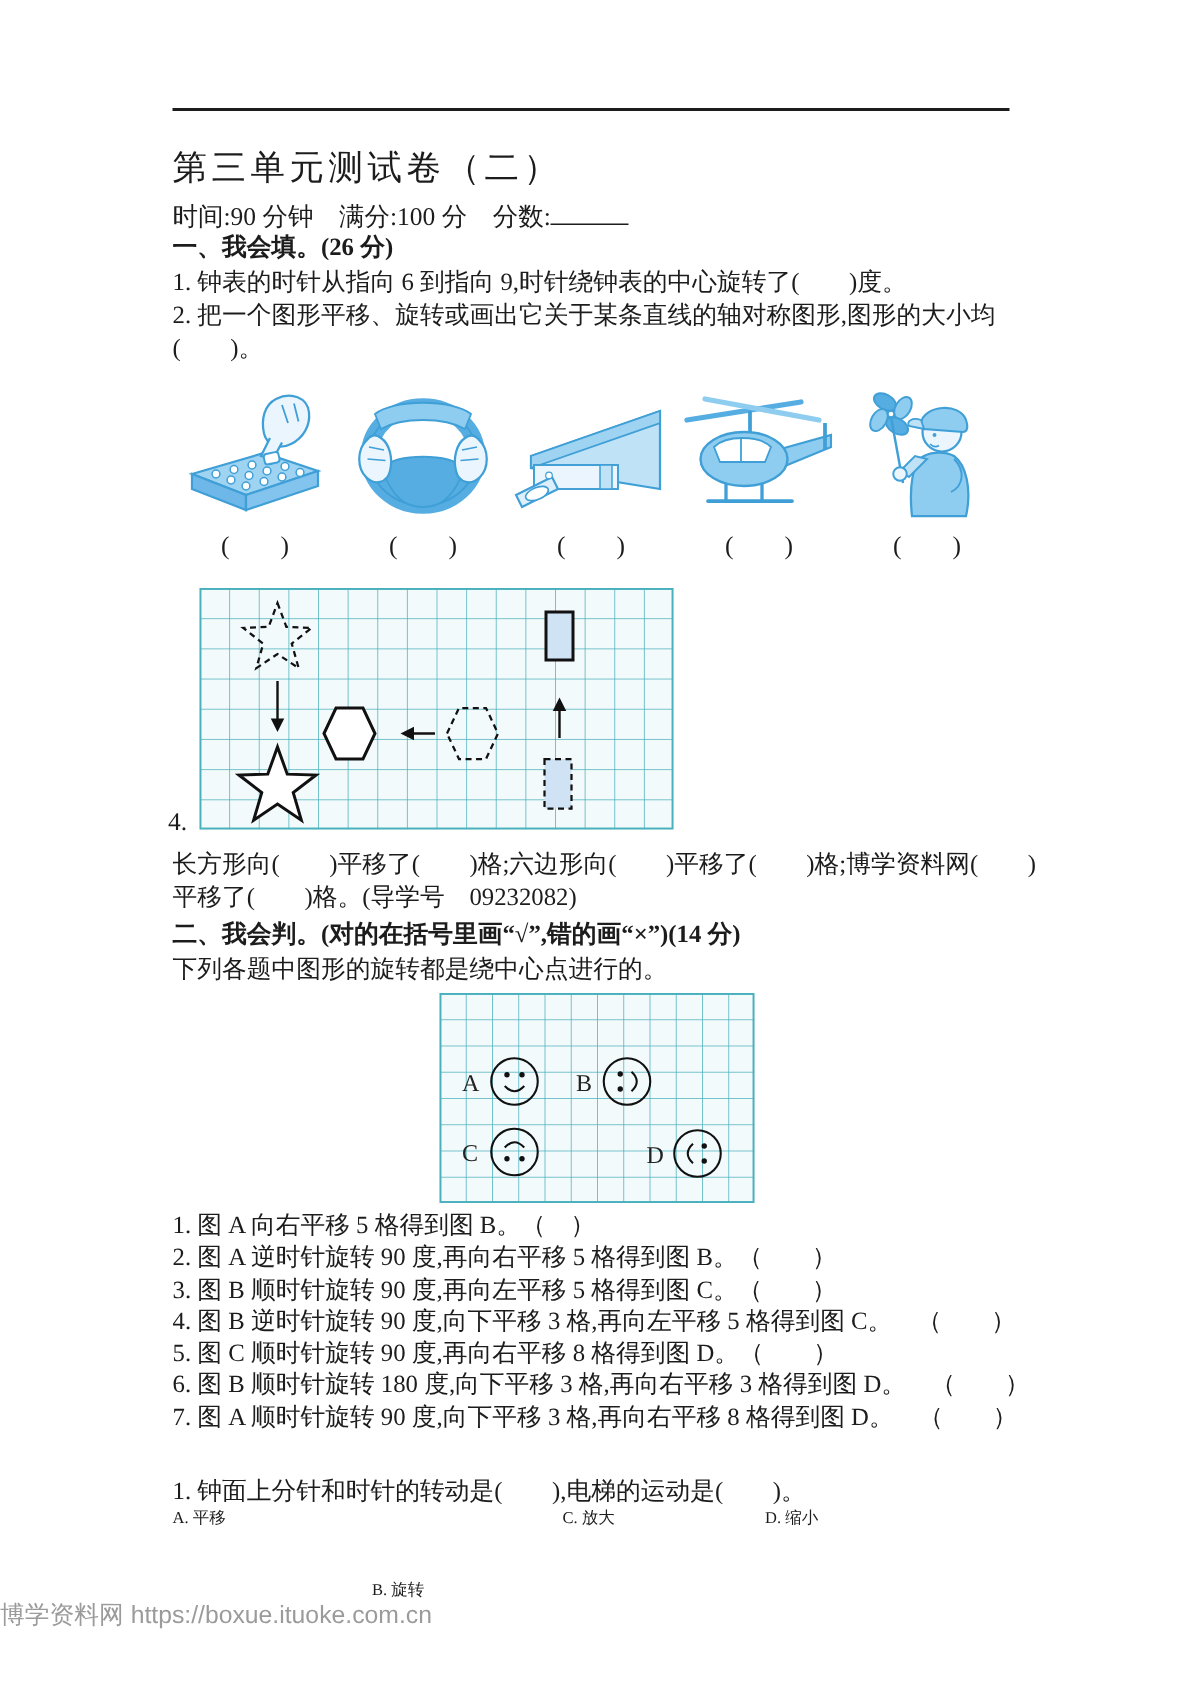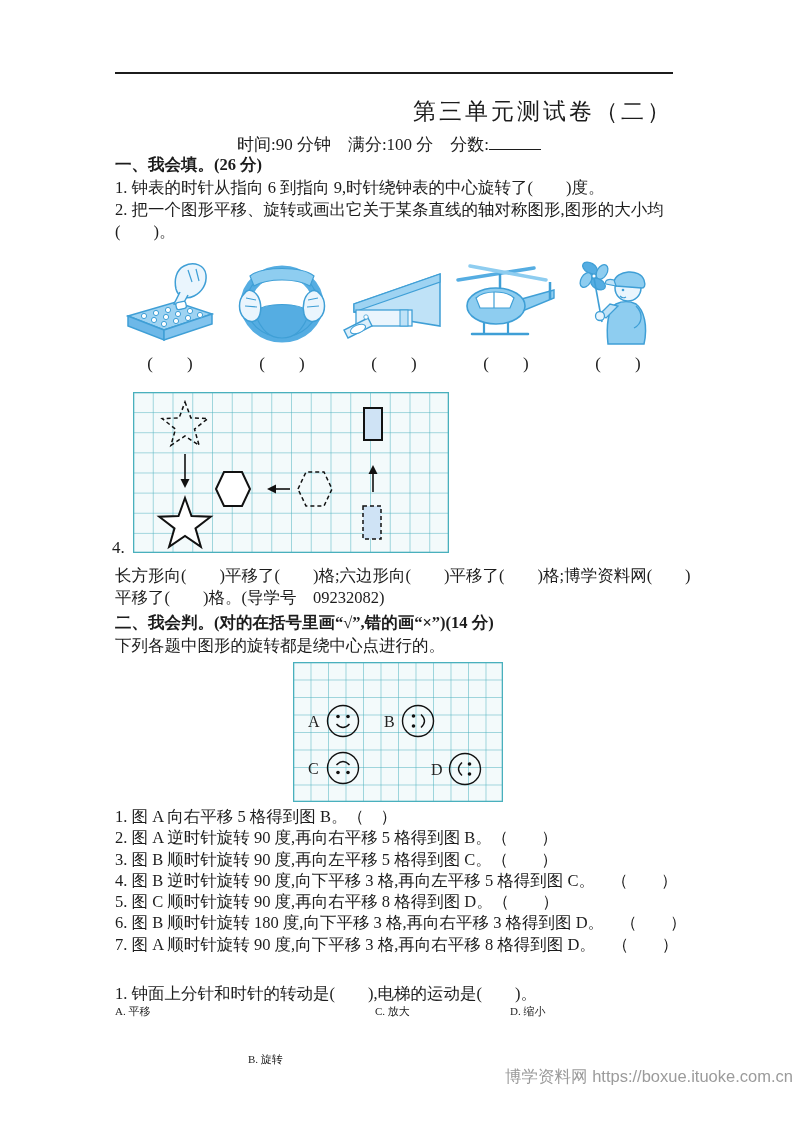--- a/index.html
+++ b/index.html
@@ -17,29 +17,29 @@
   .top-rule {
     position: absolute;
     left: 115px; top: 72px;
     width: 558px; height: 2px;
     background: #1c1c1c;
   }
   .doc-title {
     position: absolute;
     left: 115px; top: 96px;
     width: 558px;
-    text-align: right;
+    text-align: left;
     font-size: 23px;
     letter-spacing: 3px;
   }
   .doc-meta {
     position: absolute;
     left: 115px; top: 133px;
     width: 548px;
-    text-align: center;
+    text-align: left;
     font-size: 17px;
   }
   .score-blank {
     display: inline-block;
     width: 52px;
     border-bottom: 1.5px solid #1c1c1c;
     height: 14px;
     vertical-align: baseline;
   }
   .t { position: absolute; left: 115px; font-size: 16.5px; white-space: nowrap; text-align: center; }
@@ -73,21 +73,21 @@
     display: flex;
     font-size: 11px;
   }
   .options-row span:nth-child(1) { width: 133px; }
   .options-row span:nth-child(2) { width: 127px; margin-top: 48px; }
   .options-row span:nth-child(3) { width: 135px; }
   .doc-footer {
     position: absolute;
     left: 0; top: 1066px;
     width: 100%;
-    text-align: right;
+    text-align: left;
     font-size: 16.5px;
     color: #9b9b9b;
     font-family: "Liberation Sans", "DejaVu Sans", sans-serif;
   }
   svg text { font-family: "Liberation Serif", "DejaVu Serif", serif; }
 </style>
 </head>
 <body>
 
 <div class="page">

